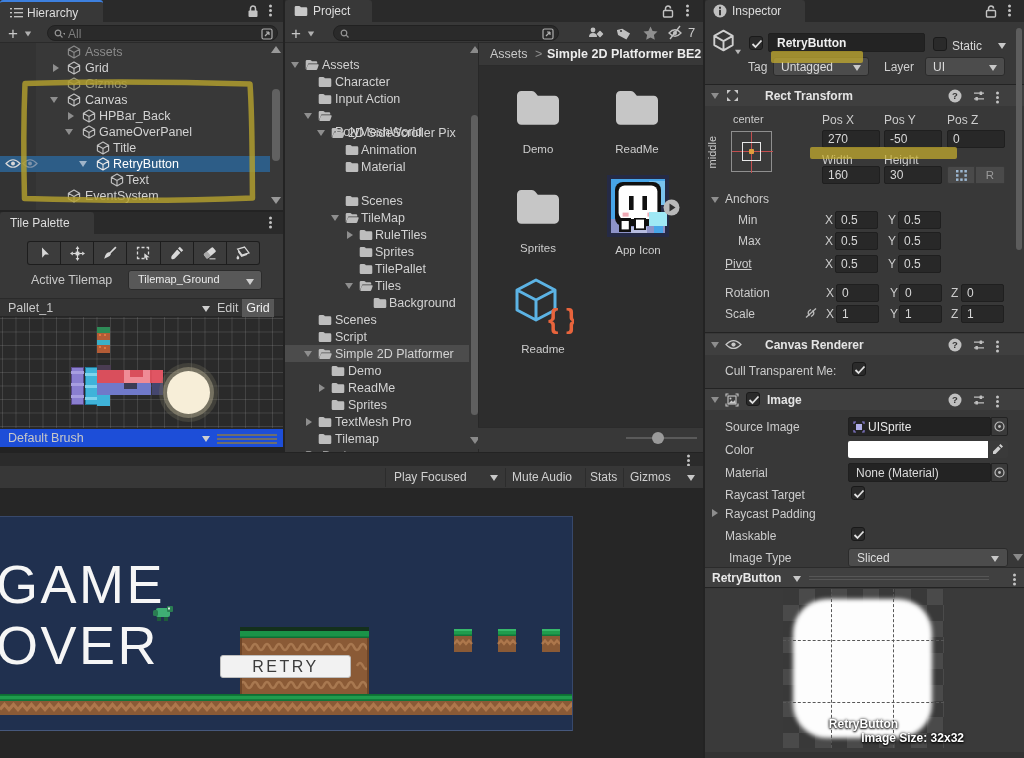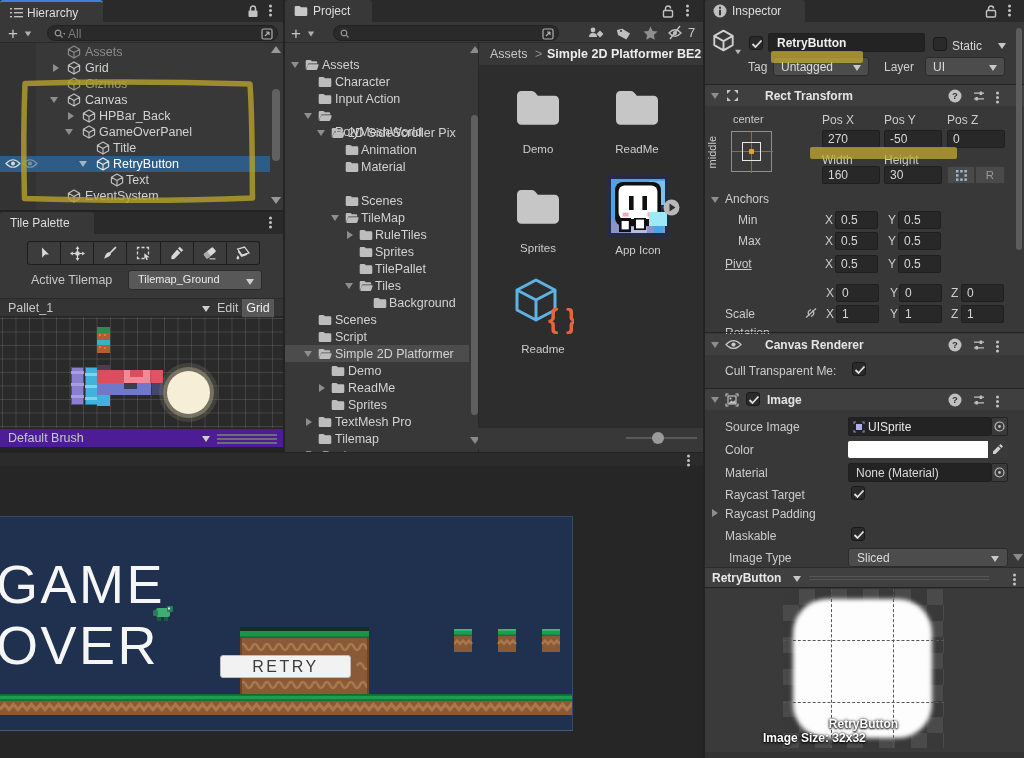--- a/index.html
+++ b/index.html
@@ -300,21 +300,21 @@
       <div class="abs" style="left:130px;top:53px;width:13px;height:7px;background:#d94f5c;"></div>
       <div class="abs" style="left:152px;top:53px;width:11px;height:13px;background:#e05563;"></div>
       <div class="abs" style="left:97px;top:66px;width:54px;height:12px;background:#7079c9;"></div>
       <div class="abs" style="left:124px;top:66px;width:13px;height:6px;background:#3c3c55;"></div>
       <div class="abs" style="left:152px;top:66px;width:11px;height:12px;background:#44466e;"></div>
       <div class="abs" style="left:97px;top:78px;width:13px;height:11px;background:#3fb3d9;"></div>
 
       <div class="abs" style="left:167px;top:54px;width:43px;height:43px;border-radius:50%;background:#f7eed8;box-shadow:0 0 0 4px rgba(170,162,135,0.5), 0 0 0 8px rgba(120,115,95,0.3);"></div>
     </div>
 
-    <div class="abs" style="left:0;top:216px;width:283px;height:19px;background:#4c1d95;border-top:1px solid #262626;">
+    <div class="abs" style="left:0;top:216px;width:283px;height:19px;background:#1d4ed8;border-top:1px solid #262626;">
       <span class="lbl" style="left:8px;top:2px;font-size:12.5px;">Default Brush</span>
       <i class="arr-d" style="left:202px;top:7px;border-top-color:#cfcfcf;"></i>
       <div class="abs" style="left:217px;top:5px;width:60px;height:1.5px;background:#6e6e6e;"></div>
       <div class="abs" style="left:217px;top:9px;width:60px;height:1.5px;background:#6e6e6e;"></div>
       <div class="abs" style="left:217px;top:13px;width:60px;height:1.5px;background:#6e6e6e;"></div>
     </div>
   </div>
 
   <div class="panel" id="proj" style="left:285px; top:0; width:418px; height:452px;">
     <div class="tabbar"></div>
@@ -574,20 +574,32 @@
 
     <div class="abs" style="left:193px;top:427px;width:225px;height:22px;background:#383838;border-top:1px solid #2b2b2b;">
       <div class="abs" style="left:148px;top:9px;width:71px;height:2px;background:#5a5a5a;"></div>
       <div class="abs" style="left:174px;top:4px;width:12px;height:12px;border-radius:50%;background:#9a9a9a;"></div>
     </div>
   </div>
 
   <div class="panel" id="game" style="left:0; top:453px; width:703px; height:305px; background:#262626;">
     <div class="abs" style="left:0;top:0;width:703px;height:13px;background:#2b2b2b;"></div>
     <div class="kebab" style="left:687px; top:6px;"></div>
+    <div class="abs" style="left:0;top:13px;width:703px;height:23px;background:#373737;border-bottom:1px solid #262626;">
+      <span class="lbl" style="left:394px;top:4px;color:#d0d0d0;">Play Focused</span>
+      <i class="arr-d" style="left:490px;top:9px;border-top-color:#c8c8c8;"></i>
+      <span class="lbl" style="left:512px;top:4px;color:#d0d0d0;">Mute Audio</span>
+      <span class="lbl" style="left:590px;top:4px;color:#d0d0d0;">Stats</span>
+      <span class="lbl" style="left:630px;top:4px;color:#d0d0d0;">Gizmos</span>
+      <i class="arr-d" style="left:687px;top:9px;border-top-color:#c8c8c8;"></i>
+      <div class="abs" style="left:385px;top:2px;width:1px;height:19px;background:#2c2c2c;"></div>
+      <div class="abs" style="left:505px;top:2px;width:1px;height:19px;background:#2c2c2c;"></div>
+      <div class="abs" style="left:585px;top:2px;width:1px;height:19px;background:#2c2c2c;"></div>
+      <div class="abs" style="left:623px;top:2px;width:1px;height:19px;background:#2c2c2c;"></div>
+    </div>
 
     <div class="abs" id="vp" style="left:0;top:63px;width:573px;height:215px;background:#20304f;border-top:1px solid #37486b;border-right:1px solid #37486b;border-bottom:1px solid #46587c;overflow:hidden;">
       <div class="abs" style="left:-4px;top:37px;font-size:54px;line-height:61px;letter-spacing:2.5px;color:#f6f6f6;">GAME<br>OVER</div>
 
       <svg class="abs" style="left:153px;top:88px;" width="22" height="17" viewBox="0 0 22 17">
         <rect x="3" y="3" width="14" height="9" rx="2" fill="#3fae74"></rect>
         <rect x="0" y="5" width="5" height="6" rx="1.5" fill="#2a7d52"></rect>
         <rect x="14" y="1" width="6" height="6" rx="1" fill="#2a7d52"></rect>
         <rect x="4" y="12" width="4" height="4" fill="#1d5c3b"></rect>
         <rect x="11" y="12" width="4" height="4" fill="#1d5c3b"></rect>
@@ -775,21 +787,21 @@
       </div>
     <span class="ilbl" style="left:20px;top:257px;text-decoration:underline;">Pivot</span>
     <span class="ilbl" style="left:120px;top:257px;">X</span>
     <div class="field" style="left:130px;top:255px;width:43px;height:18px;">
         <span style="position:absolute;left:5px;top:1px;">0.5</span>
       </div>
     <span class="ilbl" style="left:183px;top:257px;">Y</span>
     <div class="field" style="left:193px;top:255px;width:43px;height:18px;">
         <span style="position:absolute;left:5px;top:1px;">0.5</span>
       </div>
-    <span class="ilbl" style="left:20px;top:286px;margin-top:40px;">Rotation</span>
+    <span class="ilbl" style="left:20px;top:286px;">Rotation</span>
     <span class="ilbl" style="left:121px;top:286px;">X</span>
     <div class="field" style="left:131px;top:284px;width:43px;height:18px;">
         <span style="position:absolute;left:5px;top:1px;">0</span>
       </div>
     <span class="ilbl" style="left:185px;top:286px;">Y</span>
     <div class="field" style="left:194px;top:284px;width:43px;height:18px;">
         <span style="position:absolute;left:5px;top:1px;">0</span>
       </div>
     <span class="ilbl" style="left:246px;top:286px;">Z</span>
     <div class="field" style="left:256px;top:284px;width:43px;height:18px;">
@@ -932,18 +944,18 @@
       <div class="abs" style="left:78px;top:0px;width:161px;height:159px;
         background-image:linear-gradient(45deg,#4a4a4a 25%,transparent 25%,transparent 75%,#4a4a4a 75%),
                          linear-gradient(45deg,#4a4a4a 25%,#393939 25%,#393939 75%,#4a4a4a 75%);
         background-size:32px 32px;background-position:0 0,16px 16px;"></div>
       <div class="abs" style="left:88px;top:10px;width:139px;height:139px;background:#fdfdfd;border-radius:34px;filter:blur(2px);"></div>
       <div class="abs" style="left:126px;top:0px;width:1px;height:159px;border-left:1.5px dashed #575757;"></div>
       <div class="abs" style="left:188px;top:0px;width:1px;height:159px;border-left:1.5px dashed #575757;"></div>
       <div class="abs" style="left:78px;top:51px;width:161px;height:1px;border-top:1.5px dashed #575757;"></div>
       <div class="abs" style="left:78px;top:113px;width:161px;height:1px;border-top:1.5px dashed #575757;"></div>
       <div class="abs" style="left:78px;top:128px;width:161px;text-align:center;font-size:12px;font-weight:bold;color:#fff;text-shadow:0 1px 2px #000,0 0 3px #000;">RetryButton</div>
-      <div class="abs" style="left:58px;top:142px;width:201px;text-align:left;font-size:12px;font-weight:bold;color:#fff;text-shadow:0 1px 2px #000,0 0 3px #000;">Image Size: 32x32</div>
+      <div class="abs" style="left:58px;top:142px;width:201px;text-align:right;font-size:12px;font-weight:bold;color:#fff;text-shadow:0 1px 2px #000,0 0 3px #000;">Image Size: 32x32</div>
     </div>
     <div class="abs" style="left:0;top:752px;width:319px;height:6px;background:#333333;"></div>
   </div>
 
 </div>
 
 </body></html>

